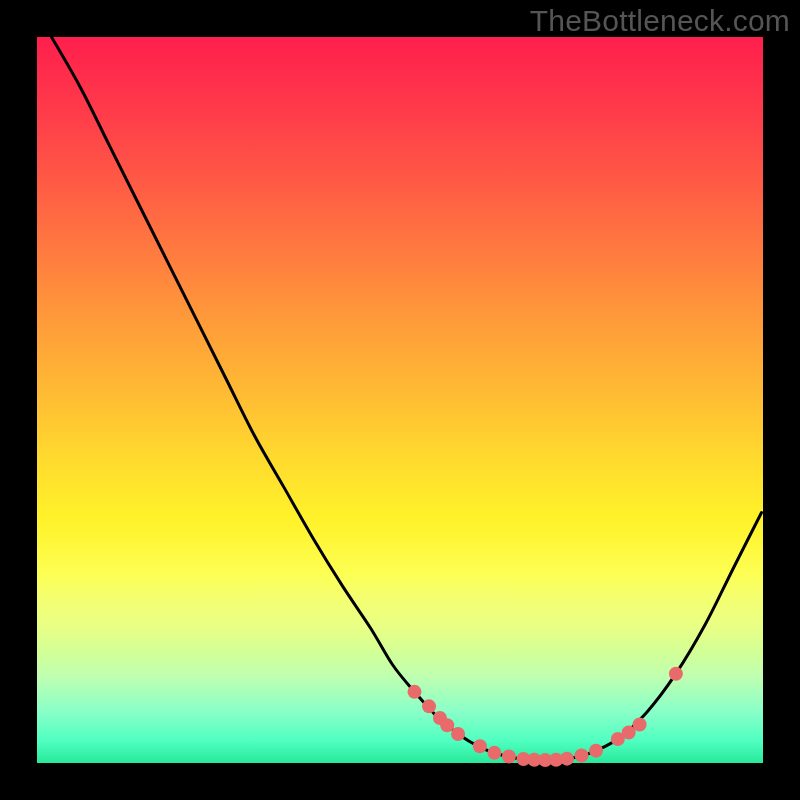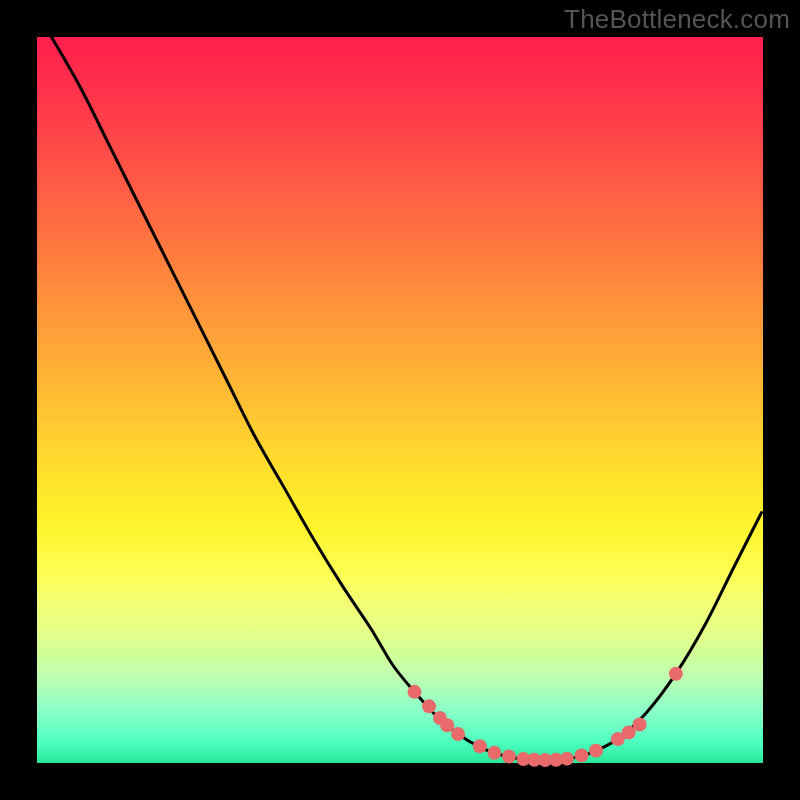--- a/index.html
+++ b/index.html
@@ -15,21 +15,21 @@
     position: relative;
     width: 800px;
     height: 800px;
     background: #000;
   }
   .watermark {
     position: absolute;
     top: 4px;
     right: 10px;
     color: #555;
-    font-size: 26px;
+    font-size: 30px;
     font-weight: 500;
     letter-spacing: 0.2px;
     user-select: none;
   }
   .plot {
     position: absolute;
     left: 37px;
     top: 37px;
     width: 726px;
     height: 726px;

